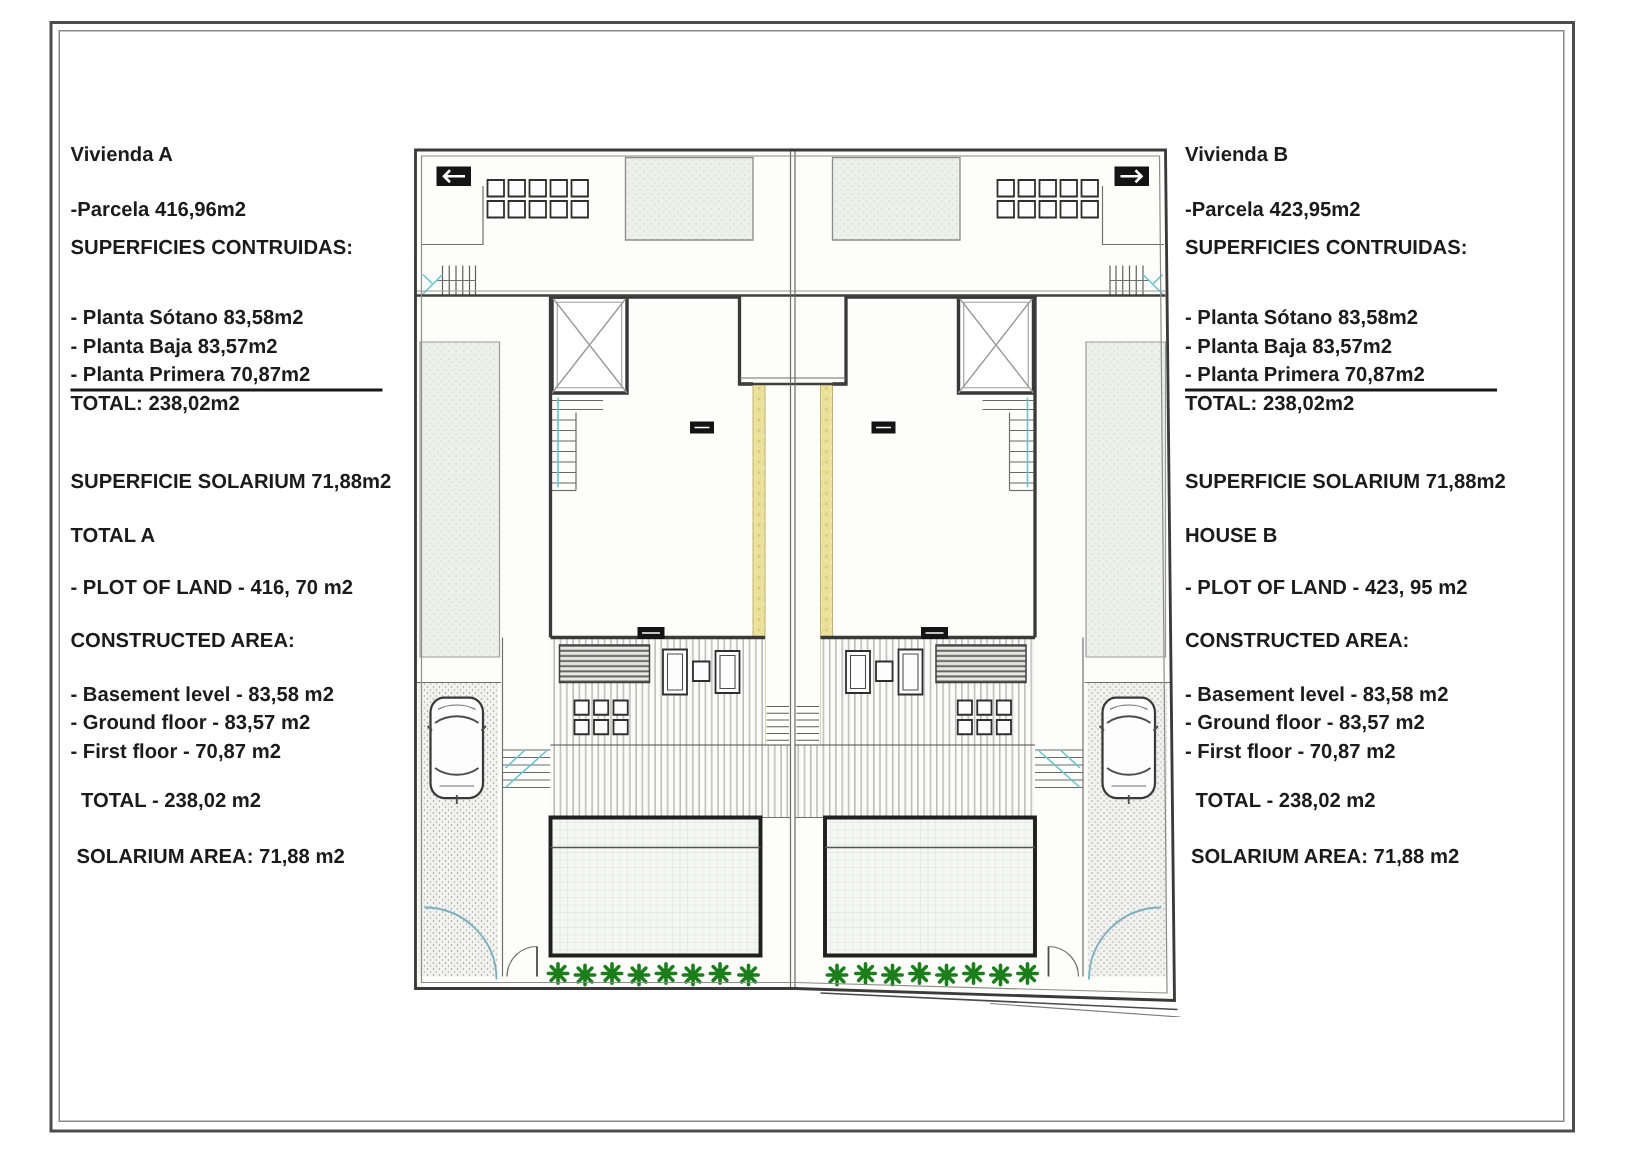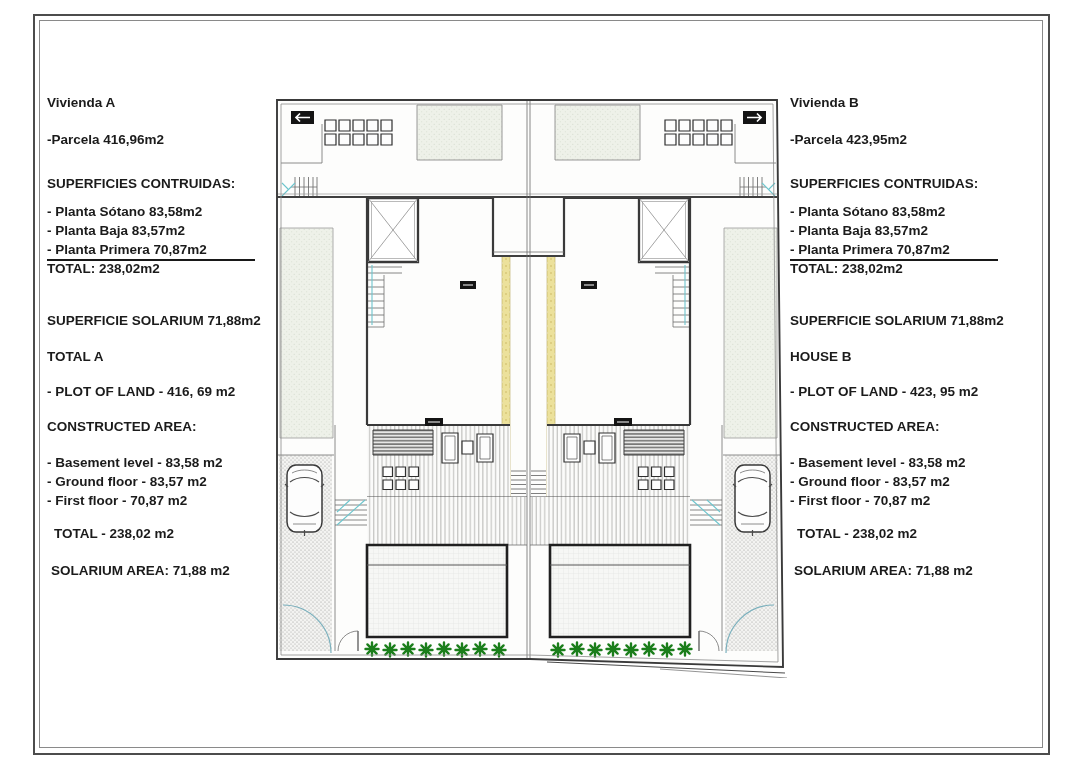--- a/index.html
+++ b/index.html
@@ -10,21 +10,21 @@
   .frame-outer{position:absolute;left:33px;top:14px;width:1013px;height:737px;
     border:2px solid #4c4c4c;}
   .frame-inner{position:absolute;left:39px;top:20px;width:1002px;height:726px;
     border:1px solid #8a8a8a;}
   .panel{position:absolute;top:88px;font-weight:bold;font-size:13.5px;line-height:16px;}
   .panel-a{left:47px;width:232px;}
   .panel-b{left:790px;width:252px;}
   .panel p{position:absolute;margin:0;white-space:nowrap;}
   .t-title{top:7px;}
   .t-parcela{top:44px;}
-  .t-sup{top:88px;text-align:center;}
+  .t-sup{top:69px;text-align:center;}
   .t-f0{top:116px;}
   .t-f1{top:135px;}
   .t-f2{top:154px;text-decoration:underline;}
   .t-total{top:173px;}
   .t-solar{top:225px;}
   .t-house{top:261px;}
   .t-plot{top:296px;}
   .t-constructed{top:331px;}
   .t-e0{top:367px;}
   .t-e1{top:386px;}
@@ -57,21 +57,21 @@
 <div class="panel panel-a">
   <p class="t-title">Vivienda A</p>
   <p class="t-parcela">-Parcela 416,96m2</p>
   <p class="t-sup">SUPERFICIES CONTRUIDAS:</p>
   <p class="t-f0">- Planta Sótano 83,58m2</p>
   <p class="t-f1">- Planta Baja 83,57m2</p>
   <p class="t-f2"><span class="u">- Planta Primera 70,87m2</span></p>
   <p class="t-total">TOTAL: 238,02m2</p>
   <p class="t-solar">SUPERFICIE SOLARIUM 71,88m2</p>
   <p class="t-house">TOTAL A</p>
-  <p class="t-plot">- PLOT OF LAND - 416, 69 m2</p>
+  <p class="t-plot">- PLOT OF LAND - 416, 70 m2</p>
   <p class="t-constructed">CONSTRUCTED AREA:</p>
   <p class="t-e0">- Basement level - 83,58 m2</p>
   <p class="t-e1">- Ground floor - 83,57 m2</p>
   <p class="t-e2">- First floor - 70,87 m2</p>
   <p class="t-totalen">TOTAL - 238,02 m2</p>
   <p class="t-solaren">SOLARIUM AREA: 71,88 m2</p>
 </div>
 
 <div class="panel panel-b">
   <p class="t-title">Vivienda B</p>

